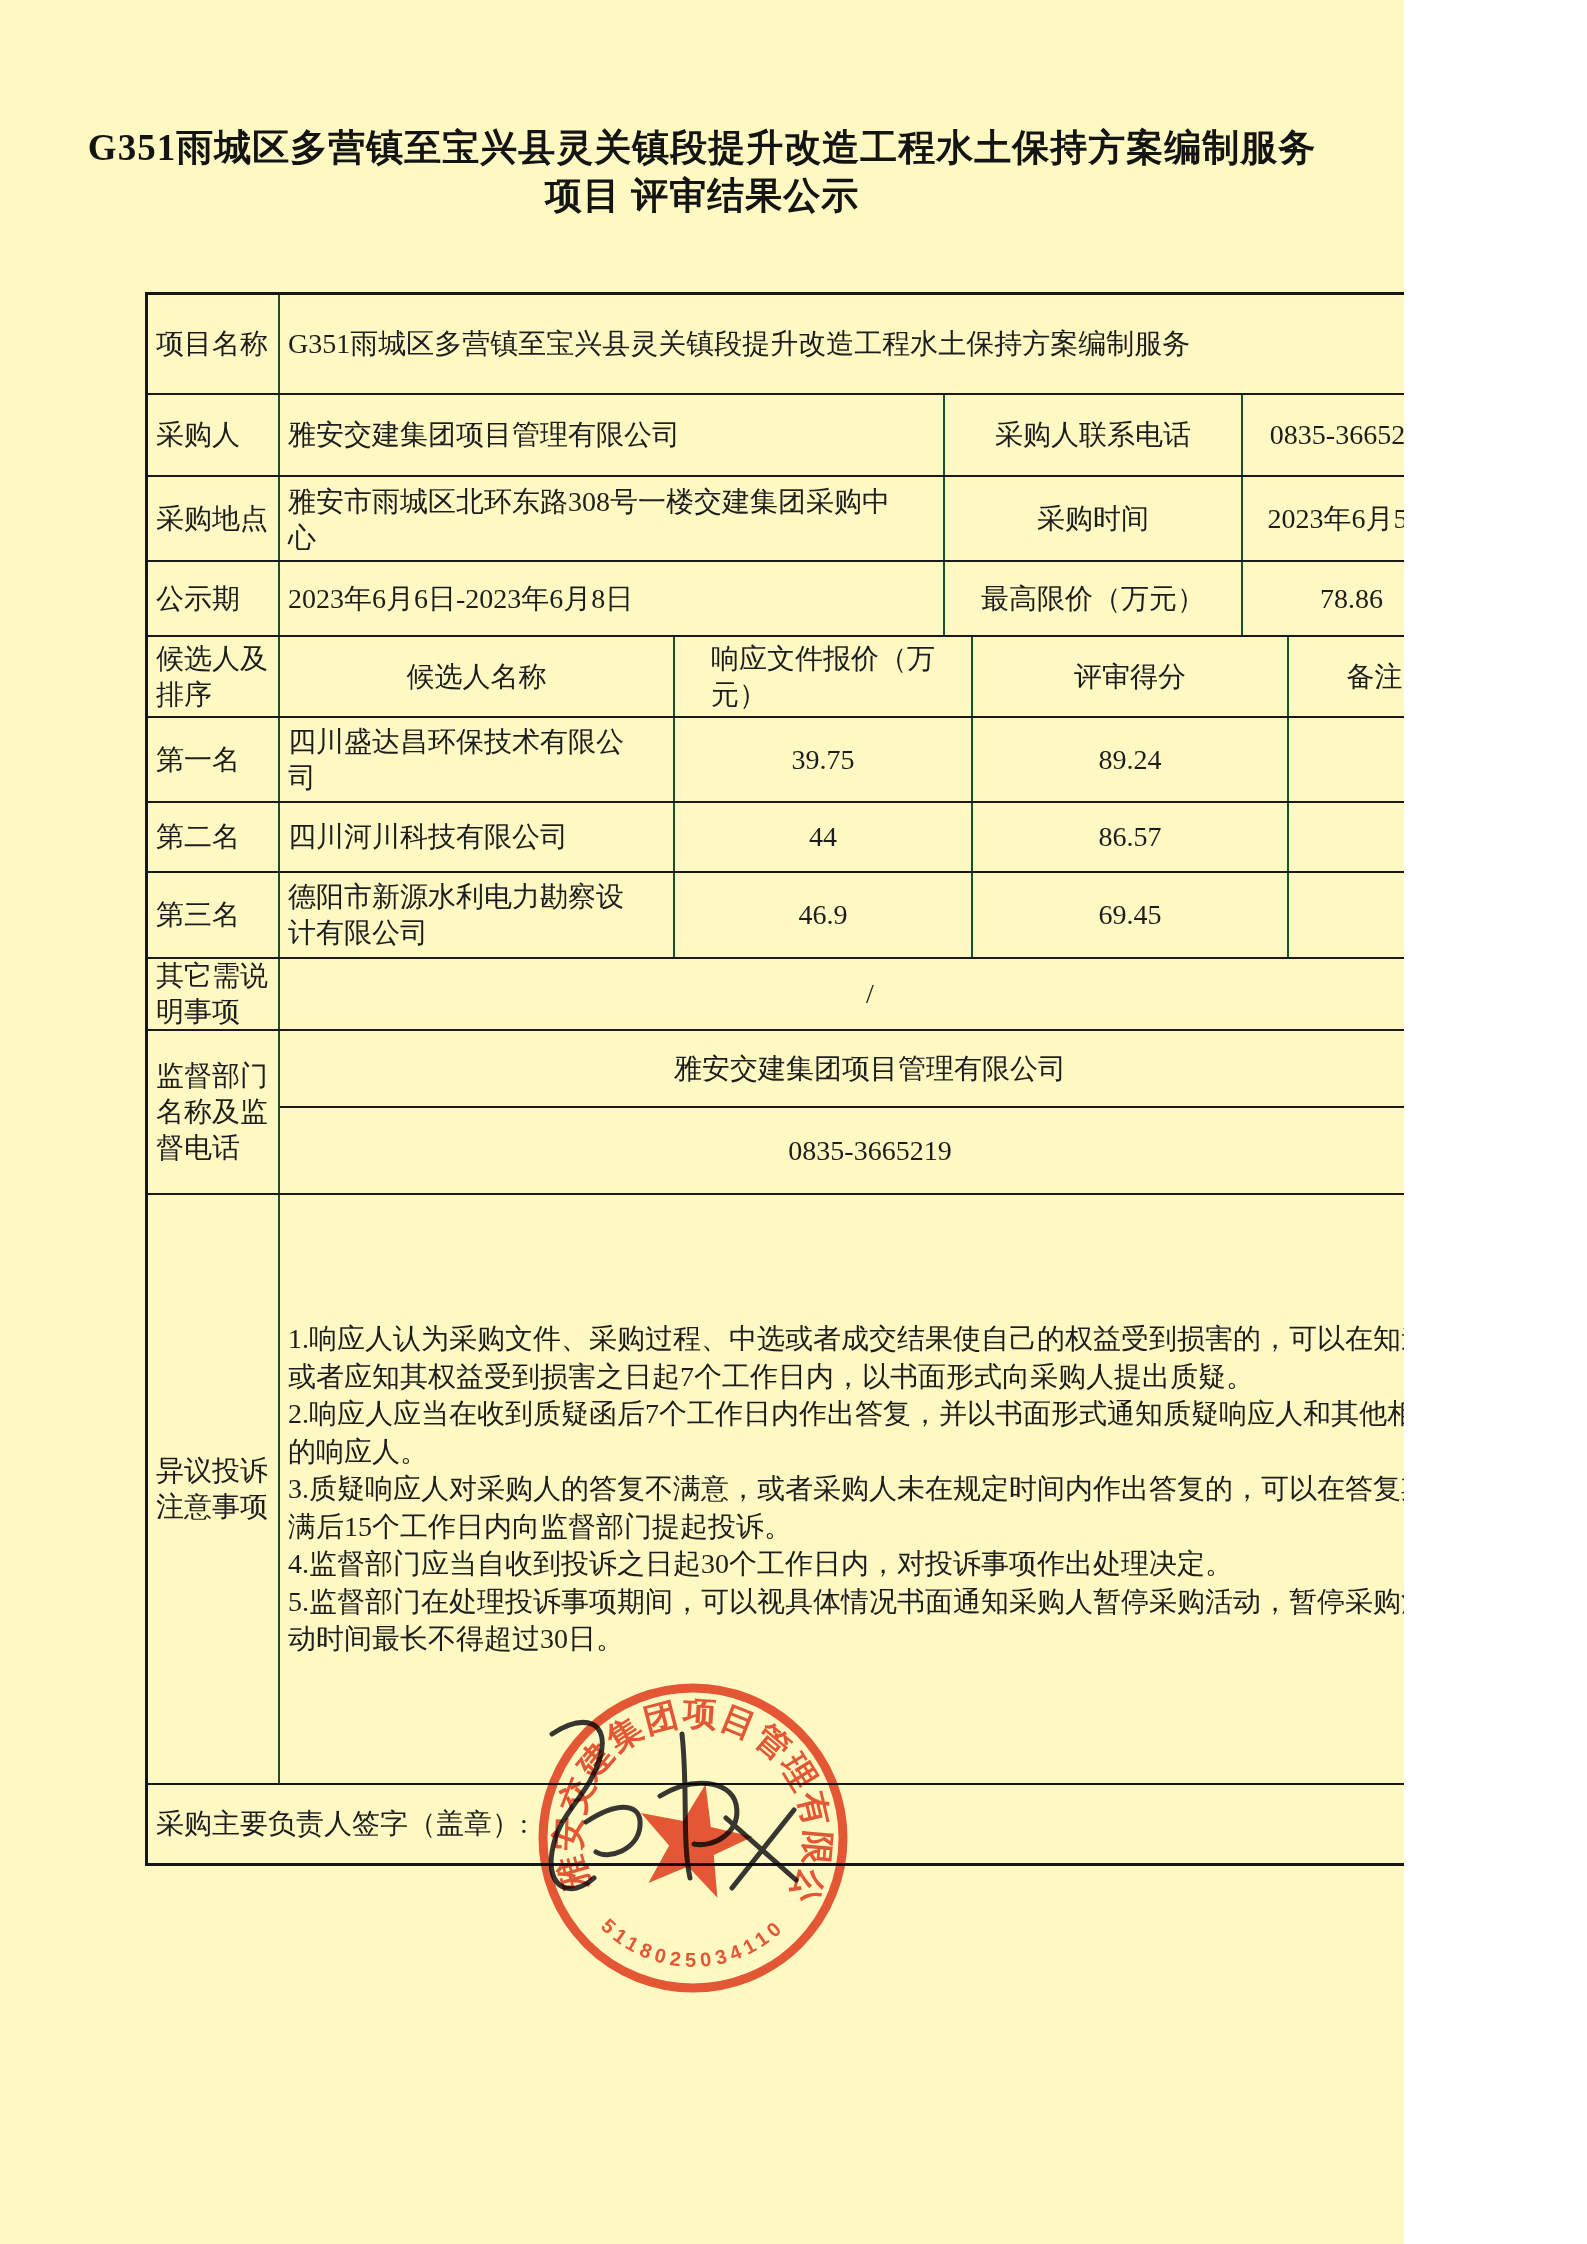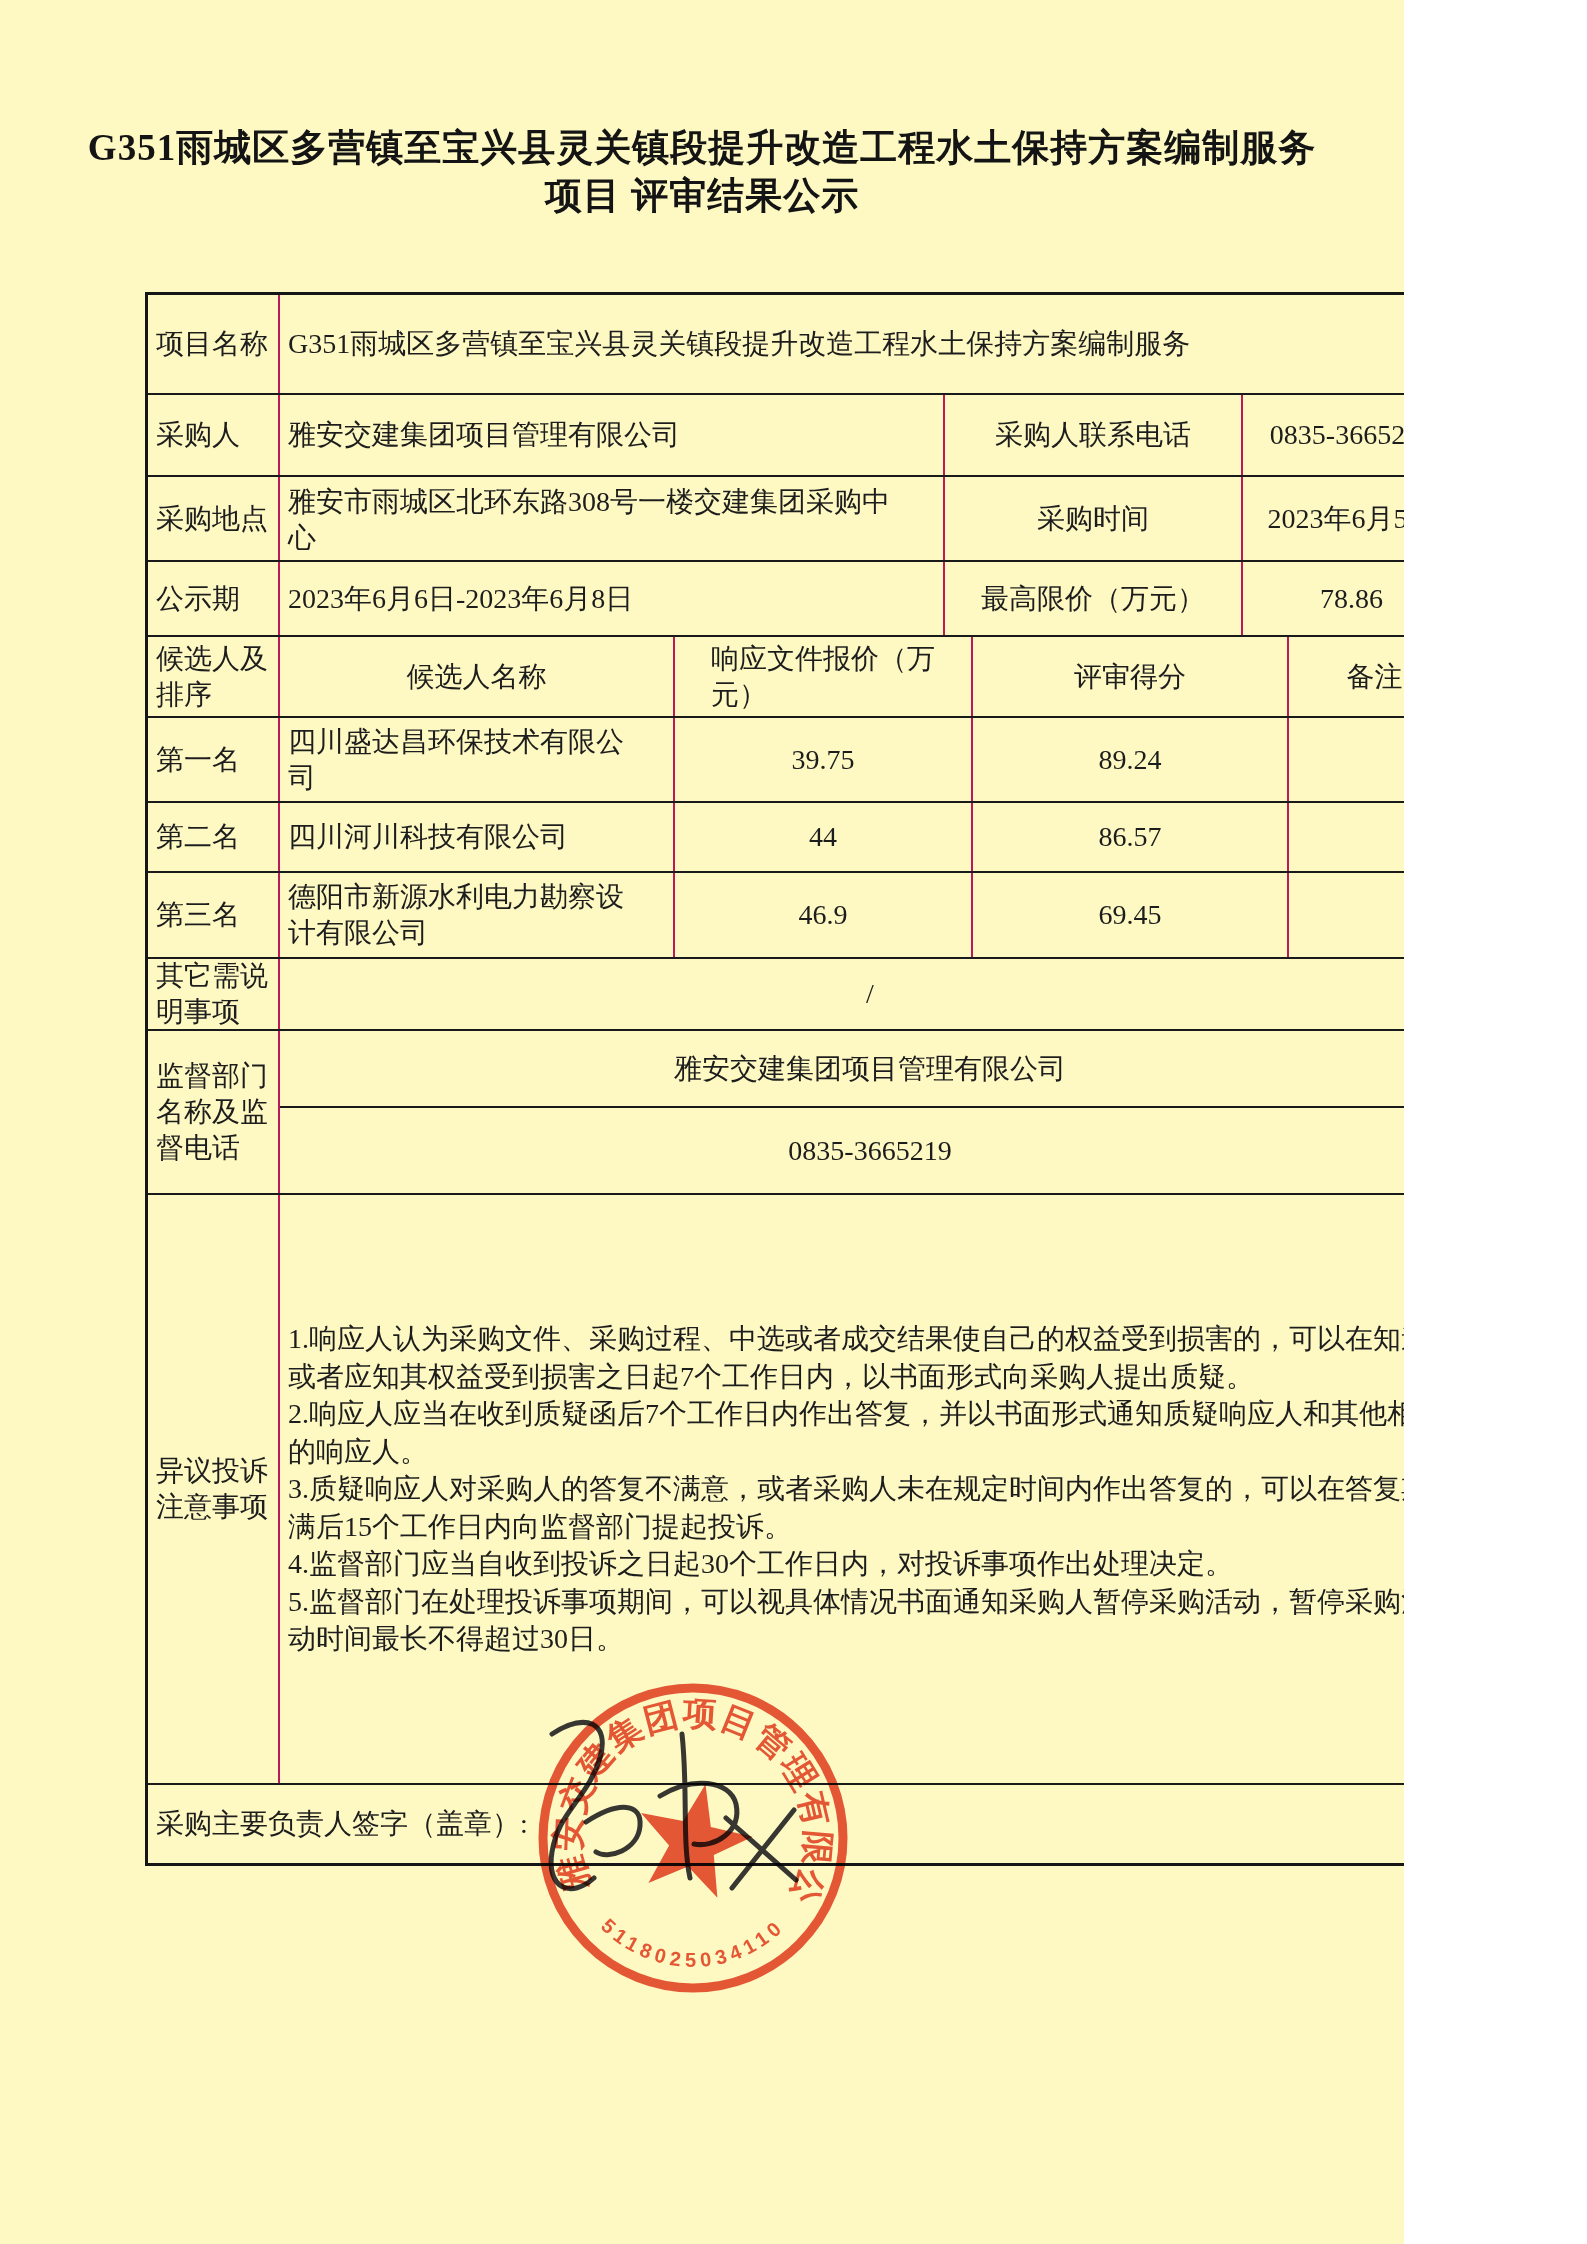--- a/index.html
+++ b/index.html
@@ -16,21 +16,21 @@
     text-align:center;font-size:37px;font-weight:bold;
     line-height:48px;letter-spacing:1px;color:#141414;
   }
   .tbl{
     position:absolute;left:145px;top:292px;width:1312px;
     border:3px solid #161616;
   }
   .row{display:flex;box-sizing:border-box;border-bottom:2px solid #1a1a1a;}
   .row:last-child{border-bottom:none;}
   .c{
-    box-sizing:border-box;border-right:2px solid #be185d;
+    box-sizing:border-box;border-right:2px solid #14532d;
     display:flex;align-items:center;
     padding:4px 8px;font-size:28px;line-height:36px;
   }
   .c:last-child{border-right:none;}
   .center{justify-content:center;text-align:left;}
   .w132{width:132px}.w665{width:665px}.w298{width:298px}.w217{width:217px}
   .w395{width:395px}.w316{width:316px}.w171{width:171px}.w1180{width:1180px}.w1312{width:1312px}
   .h100{height:100px}.h82{height:82px}.h85{height:85px}.h75{height:75px}
   .h81{height:81px}.h70{height:70px}.h86{height:86px}.h72{height:72px}
   .h164{height:164px}.h590{height:590px}.h78{height:78px}

